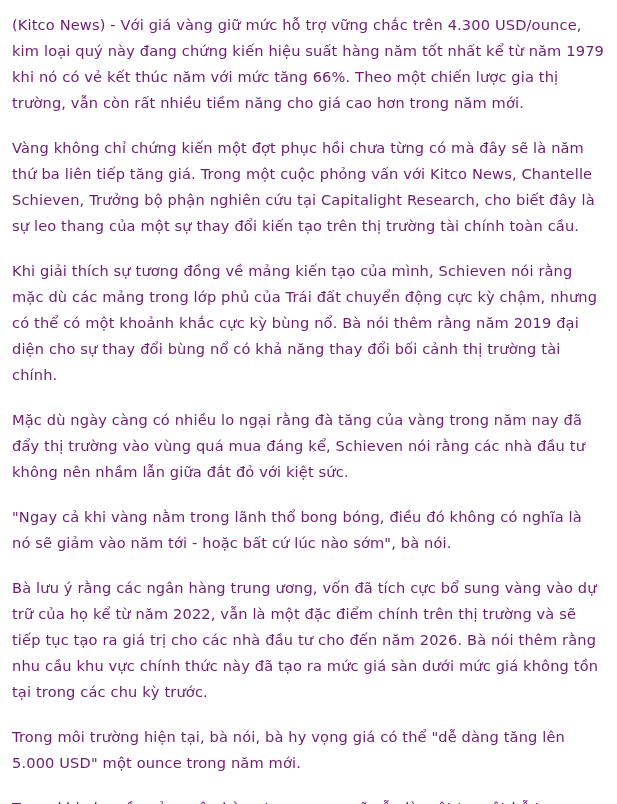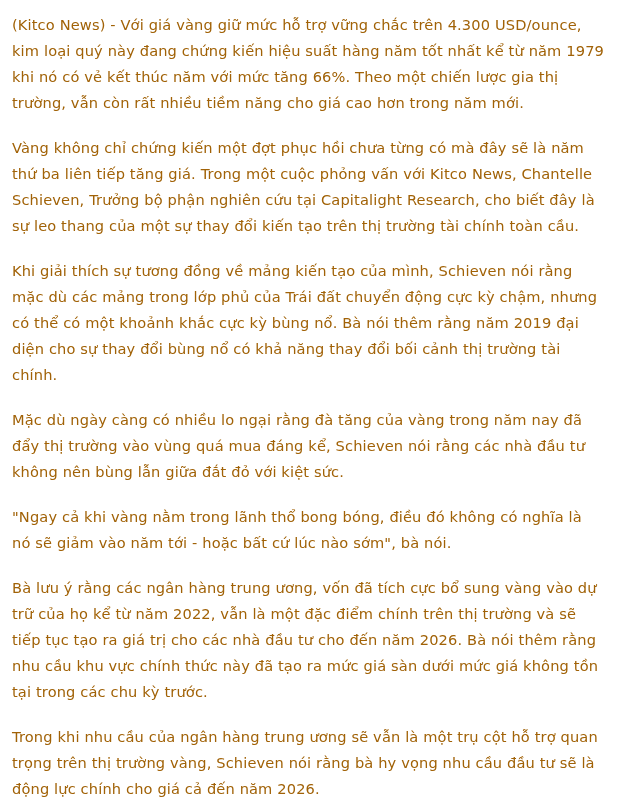--- a/index.html
+++ b/index.html
@@ -17,31 +17,32 @@
   .article {
     box-sizing: border-box;
     width: 617px;
     padding: 12px 12px 0 12px;
   }
   .para {
     font-size: 14.6px;
     line-height: 26px;
     margin: 0 0 19px 0;
     text-align: left;
-    color: #a16207;
+    color: #701a75;
     letter-spacing: 0.01em;
   }
   .para:last-child {
     margin-bottom: 0;
   }
 </style>
 </head>
 <body>
 
 <div class="article">
   <p class="para">(Kitco News) - Với giá vàng giữ mức hỗ trợ vững chắc trên 4.300 USD/ounce, kim loại quý này đang chứng kiến hiệu suất hàng năm tốt nhất kể từ năm 1979 khi nó có vẻ kết thúc năm với mức tăng 66%. Theo một chiến lược gia thị trường, vẫn còn rất nhiều tiềm năng cho giá cao hơn trong năm mới.</p>
   <p class="para">Vàng không chỉ chứng kiến một đợt phục hồi chưa từng có mà đây sẽ là năm thứ ba liên tiếp tăng giá. Trong một cuộc phỏng vấn với Kitco News, Chantelle Schieven, Trưởng bộ phận nghiên cứu tại Capitalight Research, cho biết đây là sự leo thang của một sự thay đổi kiến tạo trên thị trường tài chính toàn cầu.</p>
   <p class="para">Khi giải thích sự tương đồng về mảng kiến tạo của mình, Schieven nói rằng mặc dù các mảng trong lớp phủ của Trái đất chuyển động cực kỳ chậm, nhưng có thể có một khoảnh khắc cực kỳ bùng nổ. Bà nói thêm rằng năm 2019 đại diện cho sự thay đổi bùng nổ có khả năng thay đổi bối cảnh thị trường tài chính.</p>
-  <p class="para">Mặc dù ngày càng có nhiều lo ngại rằng đà tăng của vàng trong năm nay đã đẩy thị trường vào vùng quá mua đáng kể, Schieven nói rằng các nhà đầu tư không nên bùng lẫn giữa đắt đỏ với kiệt sức.</p>
+  <p class="para">Mặc dù ngày càng có nhiều lo ngại rằng đà tăng của vàng trong năm nay đã đẩy thị trường vào vùng quá mua đáng kể, Schieven nói rằng các nhà đầu tư không nên nhầm lẫn giữa đắt đỏ với kiệt sức.</p>
   <p class="para">"Ngay cả khi vàng nằm trong lãnh thổ bong bóng, điều đó không có nghĩa là nó sẽ giảm vào năm tới - hoặc bất cứ lúc nào sớm", bà nói.</p>
   <p class="para">Bà lưu ý rằng các ngân hàng trung ương, vốn đã tích cực bổ sung vàng vào dự trữ của họ kể từ năm 2022, vẫn là một đặc điểm chính trên thị trường và sẽ tiếp tục tạo ra giá trị cho các nhà đầu tư cho đến năm 2026. Bà nói thêm rằng nhu cầu khu vực chính thức này đã tạo ra mức giá sàn dưới mức giá không tồn tại trong các chu kỳ trước.</p>
+  <p class="para">Trong môi trường hiện tại, bà nói, bà hy vọng giá có thể "dễ dàng tăng lên 5.000 USD" một ounce trong năm mới.</p>
   <p class="para">Trong khi nhu cầu của ngân hàng trung ương sẽ vẫn là một trụ cột hỗ trợ quan trọng trên thị trường vàng, Schieven nói rằng bà hy vọng nhu cầu đầu tư sẽ là động lực chính cho giá cả đến năm 2026.</p>
 </div>
 
 </body></html>

